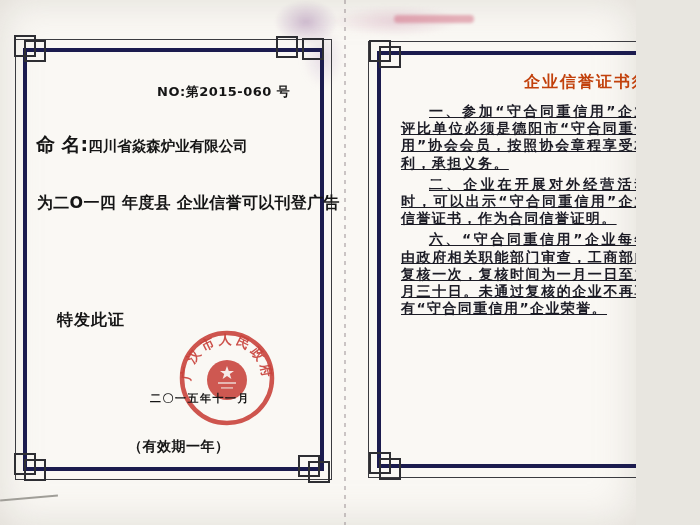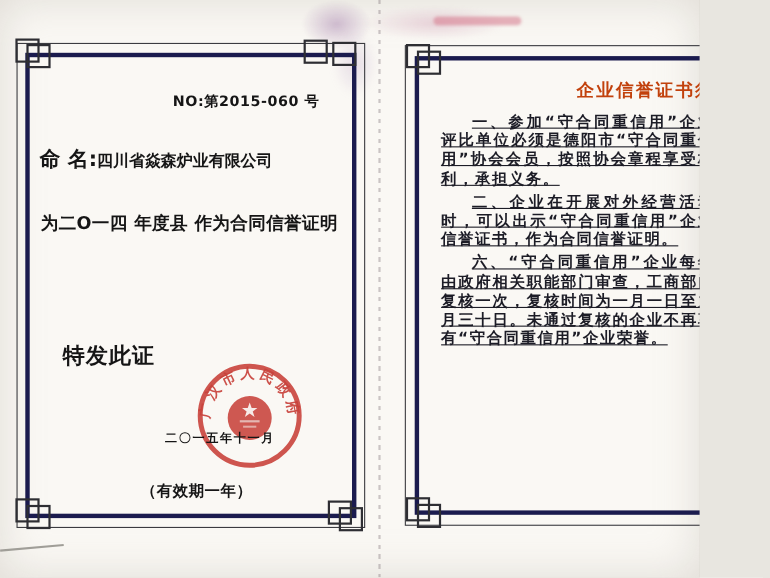--- a/index.html
+++ b/index.html
@@ -14,21 +14,21 @@
   .frame.thin{border:1.5px solid #3b3b40;}
   .frame.thick{border:4px solid #1b1b4e;}
   .sq{position:absolute;width:22px;height:22px;box-sizing:border-box;border:2px solid #2e2e33;background:transparent;}
   
   .txt{position:absolute;color:#151515;font-weight:700;white-space:nowrap;}
   .serial{left:157px;top:83px;font-size:13px;letter-spacing:.5px;}
   .name-line{left:36px;top:116px;margin-top:16px;}
   .name-label{font-size:19px;}
   .name-value{font-size:14.5px;}
   .award{left:37px;top:193px;font-size:16px;letter-spacing:.3px;}
-  .issue{left:57px;top:310px;font-size:20px;letter-spacing:1px;}
+  .issue{left:57px;top:310px;font-size:16px;letter-spacing:1px;}
   .date{left:150px;top:391px;font-size:11px;letter-spacing:1.5px;z-index:5;}
   .validity{left:128px;top:438px;font-size:14px;letter-spacing:.5px;}
   
   .r-title{position:absolute;left:377px;top:72px;width:291px;text-align:right;
     font-size:16px;font-weight:700;letter-spacing:2px;color:#c2410c;}
   .r-body{position:absolute;left:397px;top:99px;width:257px;
     font-size:14px;line-height:17.2px;font-weight:700;color:#1c1c26;
     letter-spacing:1.4px;text-align:justify;}
   .r-body p{margin:4px;text-indent:2em;text-decoration:underline;}
   .r-body p.no-indent{text-indent:0;letter-spacing:.4px;}
@@ -72,21 +72,21 @@
     <div class="sq" style="left:302px;top:38px;"></div>
     <div class="sq" style="left:14px;top:453px;"></div>
     <div class="sq" style="left:24px;top:459px;"></div>
     <div class="sq" style="left:298px;top:455px;"></div>
     <div class="sq" style="left:308px;top:461px;"></div>
 
     <div class="txt serial">NO:第2015-060 号</div>
     <div class="txt name-line">
       <span class="name-label">命 名:</span><span class="name-value">四川省焱森炉业有限公司</span>
     </div>
-    <div class="txt award">为二O一四 年度县 作为合同信誉证明</div>
+    <div class="txt award">为二O一四 年度县 企业信誉可以刊登广告</div>
     <div class="txt issue">特发此证</div>
     <div class="txt date">二〇一五年十一月</div>
     <div class="txt validity">（有效期一年）</div>
 
     <svg class="seal" viewBox="0 0 100 100">
       <circle cx="50" cy="50" r="45" fill="none" stroke="#c5352e" stroke-width="4.5" opacity=".9"></circle>
       <path id="sealArc" d="M 17 66 A 36 36 0 1 1 83 66" fill="none"></path>
       <text font-size="13" font-weight="bold" fill="#c5352e" letter-spacing="3.5" opacity=".92">
         <textPath href="#sealArc" startOffset="50%" text-anchor="middle">广汉市人民政府</textPath>
       </text>

